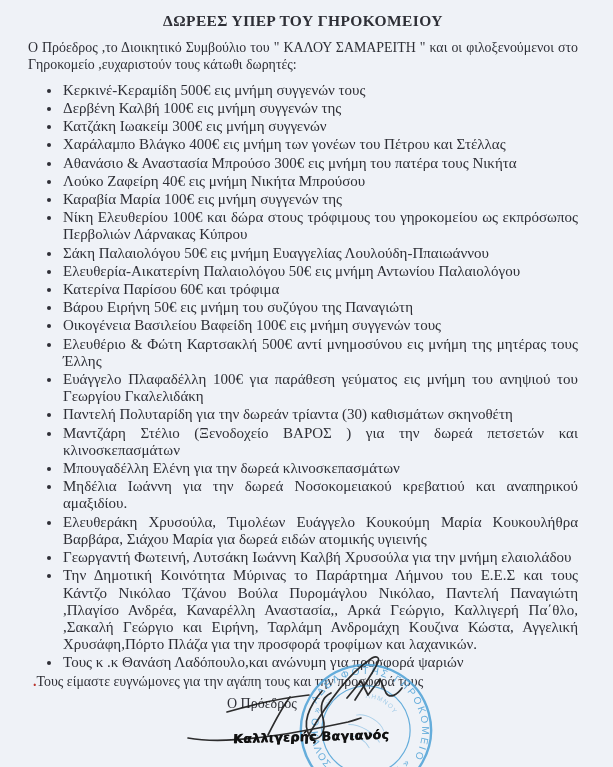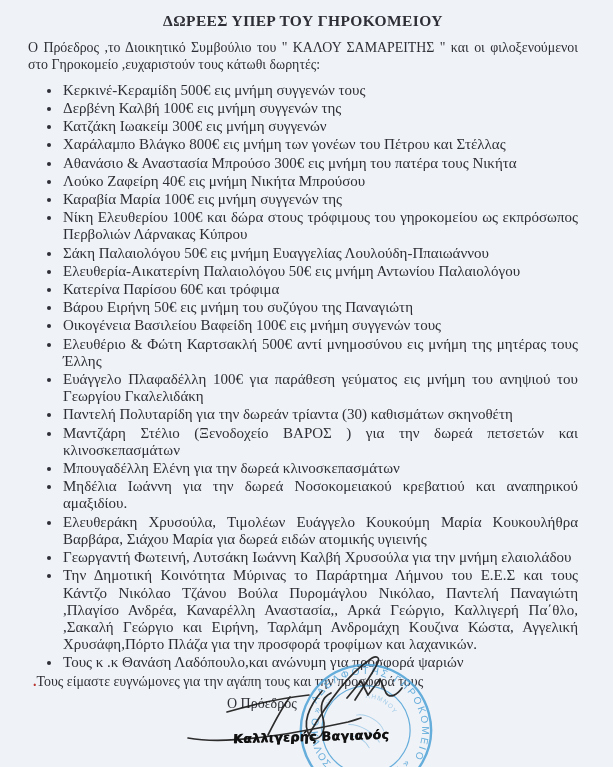--- a/index.html
+++ b/index.html
@@ -90,31 +90,31 @@
 </style>
 </head>
 <body>
 
 <div class="page">
 
   <div class="content">
 
     <h1 class="doc-title">ΔΩΡΕΕΣ ΥΠΕΡ ΤΟΥ ΓΗΡΟΚΟΜΕΙΟΥ</h1>
 
-    <p class="intro">Ο Πρόεδρος ,το Διοικητικό Συμβούλιο  του " ΚΑΛΟΥ ΣΑΜΑΡΕΙΤΗΣ " και οι φιλοξενούμενοι στο Γηροκομείο ,ευχαριστούν τους κάτωθι δωρητές:</p>
+    <p class="intro">Ο Πρόεδρος ,το Διοικητικό Συμβούλιο  του " ΚΑΛΟΥ ΣΑΜΑΡΕΙΤΗ " και οι φιλοξενούμενοι στο Γηροκομείο ,ευχαριστούν τους κάτωθι δωρητές:</p>
 
     <ul class="donor-list">
 
         <li>Κερκινέ-Κεραμίδη 500€ εις μνήμη συγγενών τους</li>
 
         <li>Δερβένη Καλβή 100€ εις μνήμη συγγενών της</li>
 
         <li>Κατζάκη Ιωακείμ 300€ εις μνήμη συγγενών</li>
 
-        <li>Χαράλαμπο Βλάγκο 800€ εις μνήμη των γονέων του Πέτρου και Στέλλας</li>
+        <li>Χαράλαμπο Βλάγκο 400€ εις μνήμη των γονέων του Πέτρου και Στέλλας</li>
 
         <li>Αθανάσιο &amp; Αναστασία Μπρούσο 300€ εις μνήμη του πατέρα τους Νικήτα</li>
 
         <li>Λούκο Ζαφείρη 40€ εις μνήμη Νικήτα Μπρούσου</li>
 
         <li>Καραβία Μαρία 100€ εις μνήμη συγγενών της</li>
 
         <li>Νίκη Ελευθερίου 100€  και δώρα στους τρόφιμους του γηροκομείου ως εκπρόσωπος Περβολιών Λάρνακας Κύπρου</li>
 
         <li>Σάκη Παλαιολόγου 50€ εις μνήμη Ευαγγελίας Λουλούδη-Ππαιωάννου</li>

